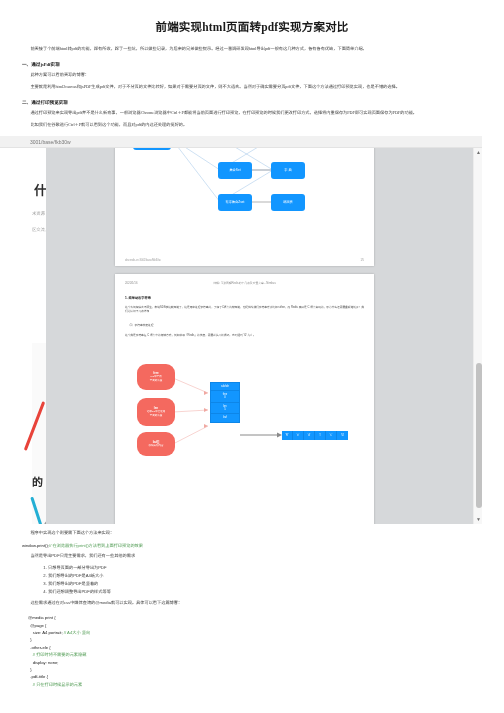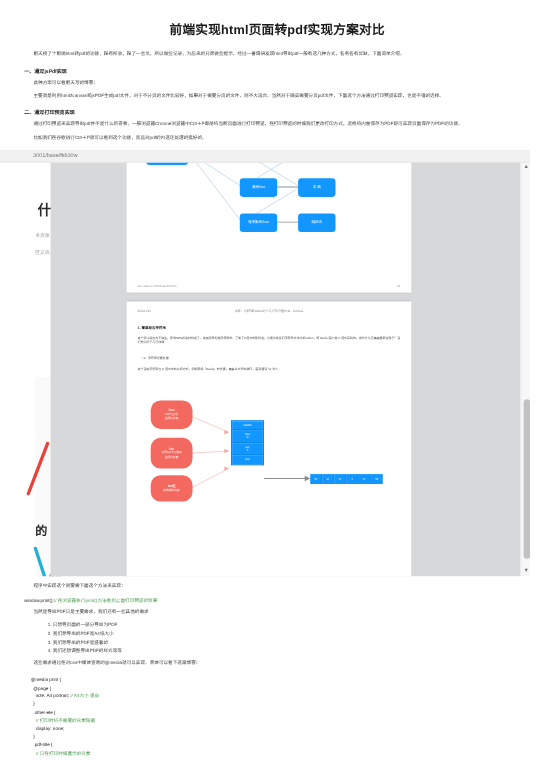--- a/index.html
+++ b/index.html
@@ -14,20 +14,21 @@
   .page{
     width:504px;height:713px;
     position:relative;
     box-sizing:border-box;
   }
 
   
   .article{
     padding:0 22px;
     box-sizing:border-box;
+    font-family:Liberation Serif, serif;
   }
   .art-title{
     text-align:center;
     font-size:11.5px;
     font-weight:bold;
     color:#1a1a1a;
     margin:18px 0 12px 0;
     letter-spacing:.2px;
   }
   .para{

